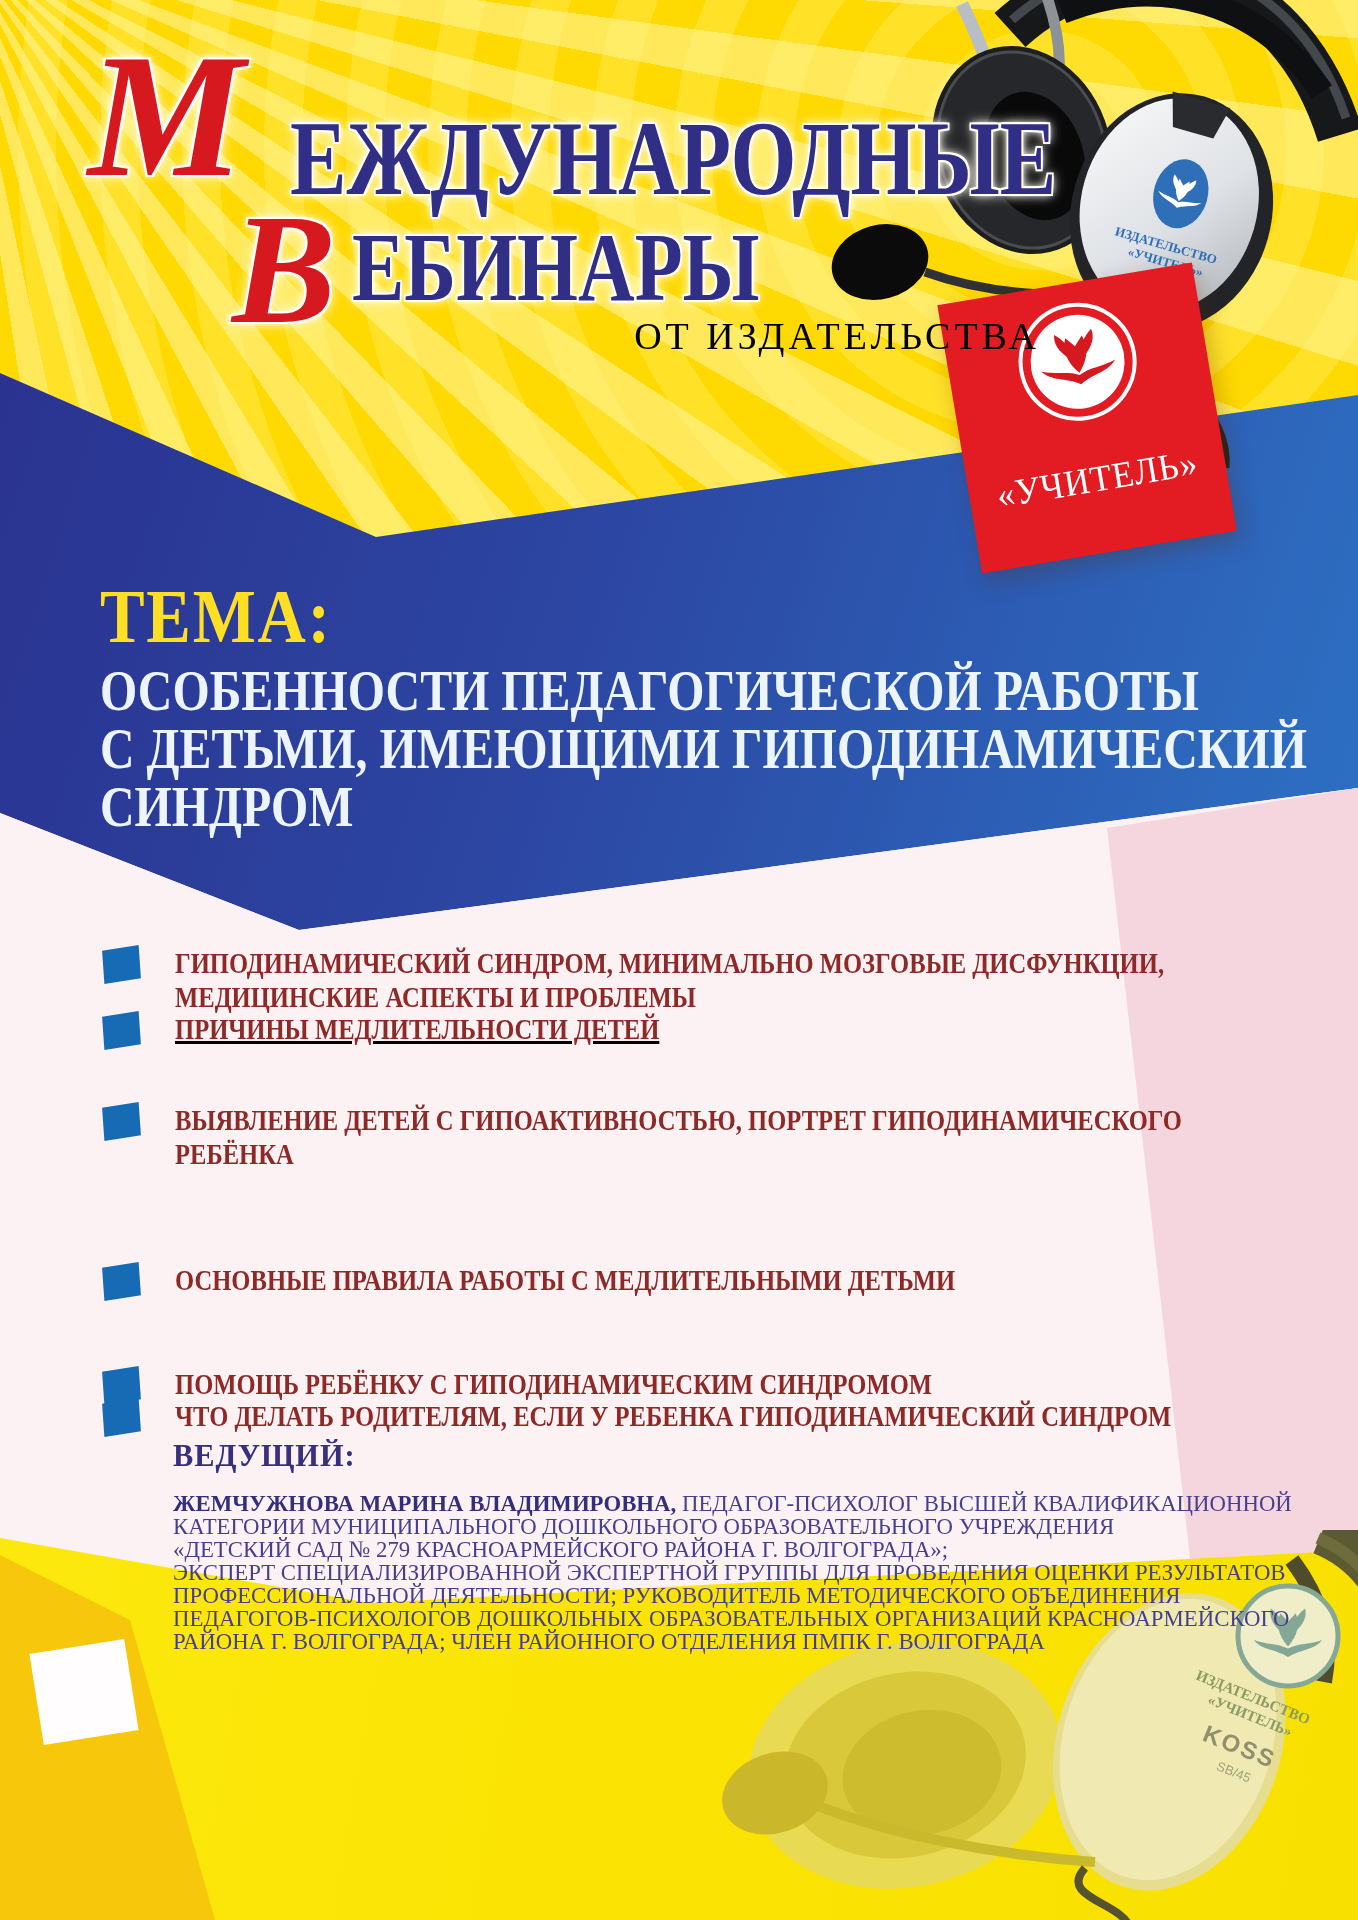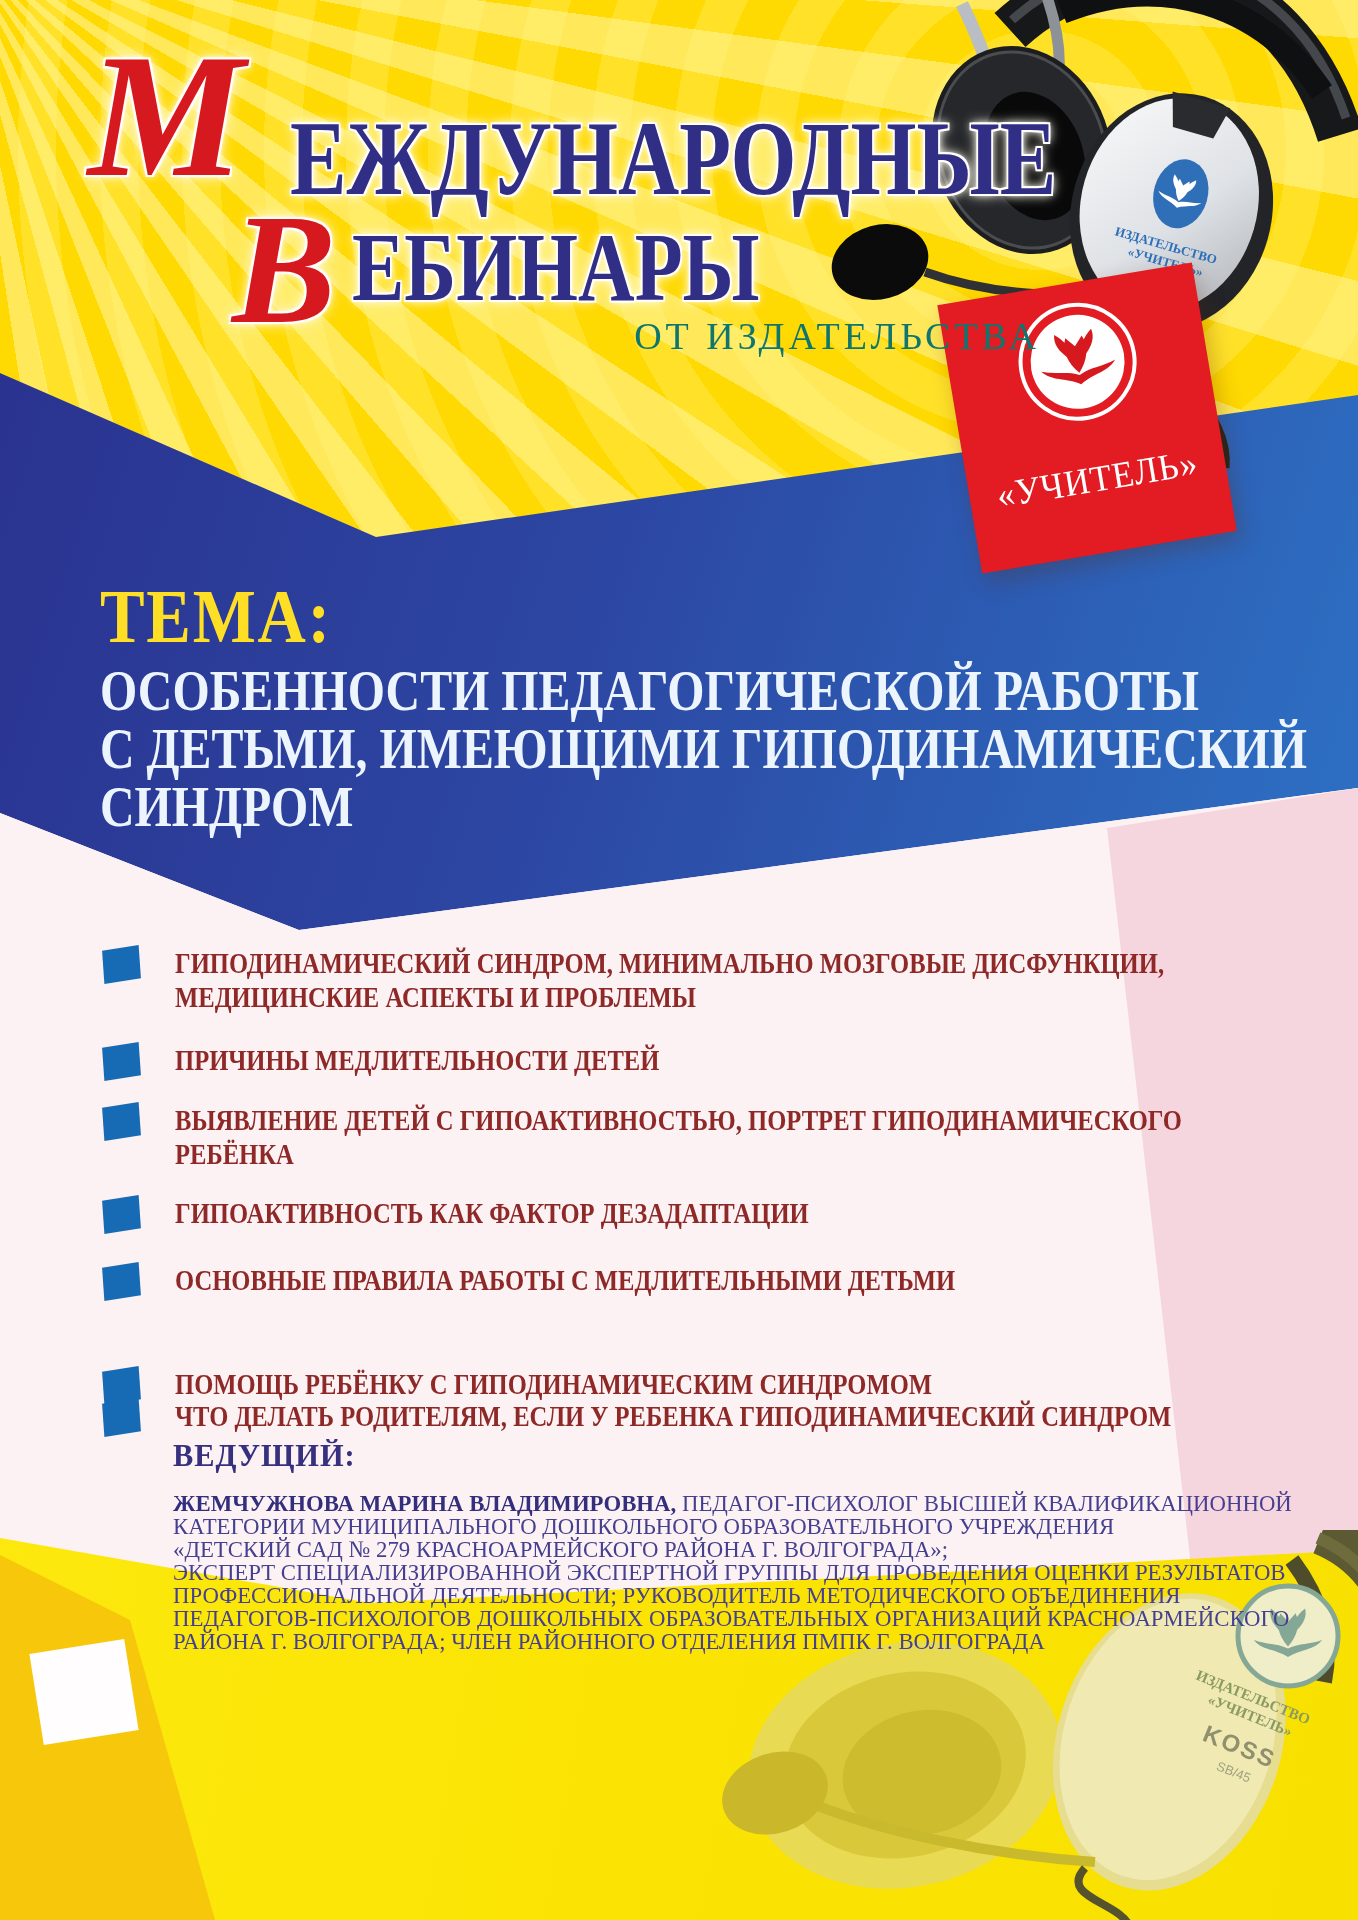--- a/index.html
+++ b/index.html
@@ -46,21 +46,21 @@
   .glow{text-shadow:0 0 4px #fff,0 0 9px #fff,0 0 16px #fffbe0,
         2px 2px 0 #fff,-2px -2px 0 #fff,2px -2px 0 #fff,-2px 2px 0 #fff;}
   .m-initial{font-style:italic;font-weight:bold;color:#d6181f;line-height:1;}
   .m-rest{font-weight:bold;color:#312e85;line-height:1;transform:scaleX(.8);transform-origin:left;white-space:nowrap;}
   #mast-i1{left:88px;top:28px;font-size:176px;}
   #mast-r1{left:290px;top:106px;font-size:106px;}
   #mast-i2{left:232px;top:192px;font-size:156px;}
   #mast-r2{left:352px;top:218px;font-size:98px;}
 
   #from-pub{left:460px;top:314px;width:580px;text-align:right;
-    font-size:38px;color:#0f766e;letter-spacing:4px;white-space:nowrap;}
+    font-size:38px;color:#000000;letter-spacing:4px;white-space:nowrap;}
 
   
   #card{left:958px;top:282px;width:258px;height:272px;background:#e31b22;
     transform:rotate(-9.5deg);box-shadow:4px 10px 22px rgba(90,40,10,.28);}
   #card .ring{position:absolute;left:50%;top:20px;width:118px;height:118px;margin-left:-59px;
     border:4px solid #fff;border-radius:50%;}
   #card .disc{position:absolute;left:50%;top:8px;width:94px;height:94px;margin-left:-47px;
     background:#fff;border-radius:50%;display:flex;align-items:center;justify-content:center;}
   #card .cname{position:absolute;left:0;right:0;top:176px;text-align:center;
     color:#fff;font-size:37px;letter-spacing:1px;transform:scaleX(.95);white-space:nowrap;}
@@ -72,21 +72,21 @@
     transform:scaleX(.84);transform-origin:left;white-space:nowrap;}
   #topic1{top:662px;} #topic2{top:720px;} #topic3{top:778px;}
 
   
   .agenda-item{position:absolute;left:103px;}
   .bullet{position:absolute;left:0;top:2px;width:37px;height:33px;background:#176bb4;
     transform:rotate(-9deg) skewX(-5deg);}
   .a-text{margin-left:72px;color:#8e2928;font-weight:bold;}
   .a-line{font-size:30px;line-height:34px;white-space:nowrap;
     transform:scaleX(.82);transform-origin:left;}
-  #ag0{top:946px;} #ag1{top:1043px;} #ag2{top:1103px;} #ag3{top:1196px;}
+  #ag0{top:946px;} #ag1{top:1012px;text-decoration:underline;} #ag2{top:1103px;} #ag3{top:1196px;}
   #ag4{top:1263px;} #ag5{top:1331px;margin-top:36px;} #ag6{top:1399px;}
 
   
   #vedlabel{left:173px;top:1438px;font-size:32px;font-weight:bold;color:#36307f;
     letter-spacing:1px;transform:scaleX(.95);transform-origin:left;line-height:1.1;}
   .p-line{position:absolute;left:173px;height:23px;font-size:23.5px;line-height:23px;
     color:#453f90;white-space:nowrap;transform:scaleX(.97);transform-origin:left;z-index:30;}
   .p-name{font-weight:bold;color:#332e7d;}
   #pl0{top:1492px;} #pl1{top:1515px;} #pl2{top:1538px;} #pl3{top:1561px;}
   #pl4{top:1584px;} #pl5{top:1607px;} #pl6{top:1630px;}
@@ -221,26 +221,20 @@
         <div class="a-line">ПРИЧИНЫ МЕДЛИТЕЛЬНОСТИ ДЕТЕЙ</div>
       </div>
   </div>
   <div class="agenda-item txt" id="ag2">
     <div class="bullet"></div>
     <div class="a-text">
       <div class="a-line">ВЫЯВЛЕНИЕ ДЕТЕЙ С ГИПОАКТИВНОСТЬЮ, ПОРТРЕТ ГИПОДИНАМИЧЕСКОГО</div>
       <div class="a-line">РЕБЁНКА</div>
     </div>
   </div>
-  <div class="agenda-item txt" id="ag3">
-    <div class="bullet"></div>
-    <div class="a-text">
-        <div class="a-line">ГИПОАКТИВНОСТЬ КАК ФАКТОР ДЕЗАДАПТАЦИИ</div>
-      </div>
-  </div>
   <div class="agenda-item txt" id="ag4">
     <div class="bullet"></div>
     <div class="a-text">
         <div class="a-line">ОСНОВНЫЕ ПРАВИЛА РАБОТЫ С МЕДЛИТЕЛЬНЫМИ ДЕТЬМИ</div>
       </div>
   </div>
   <div class="agenda-item txt" id="ag5">
     <div class="bullet"></div>
     <div class="a-text">
         <div class="a-line">ПОМОЩЬ РЕБЁНКУ С ГИПОДИНАМИЧЕСКИМ СИНДРОМОМ</div>

